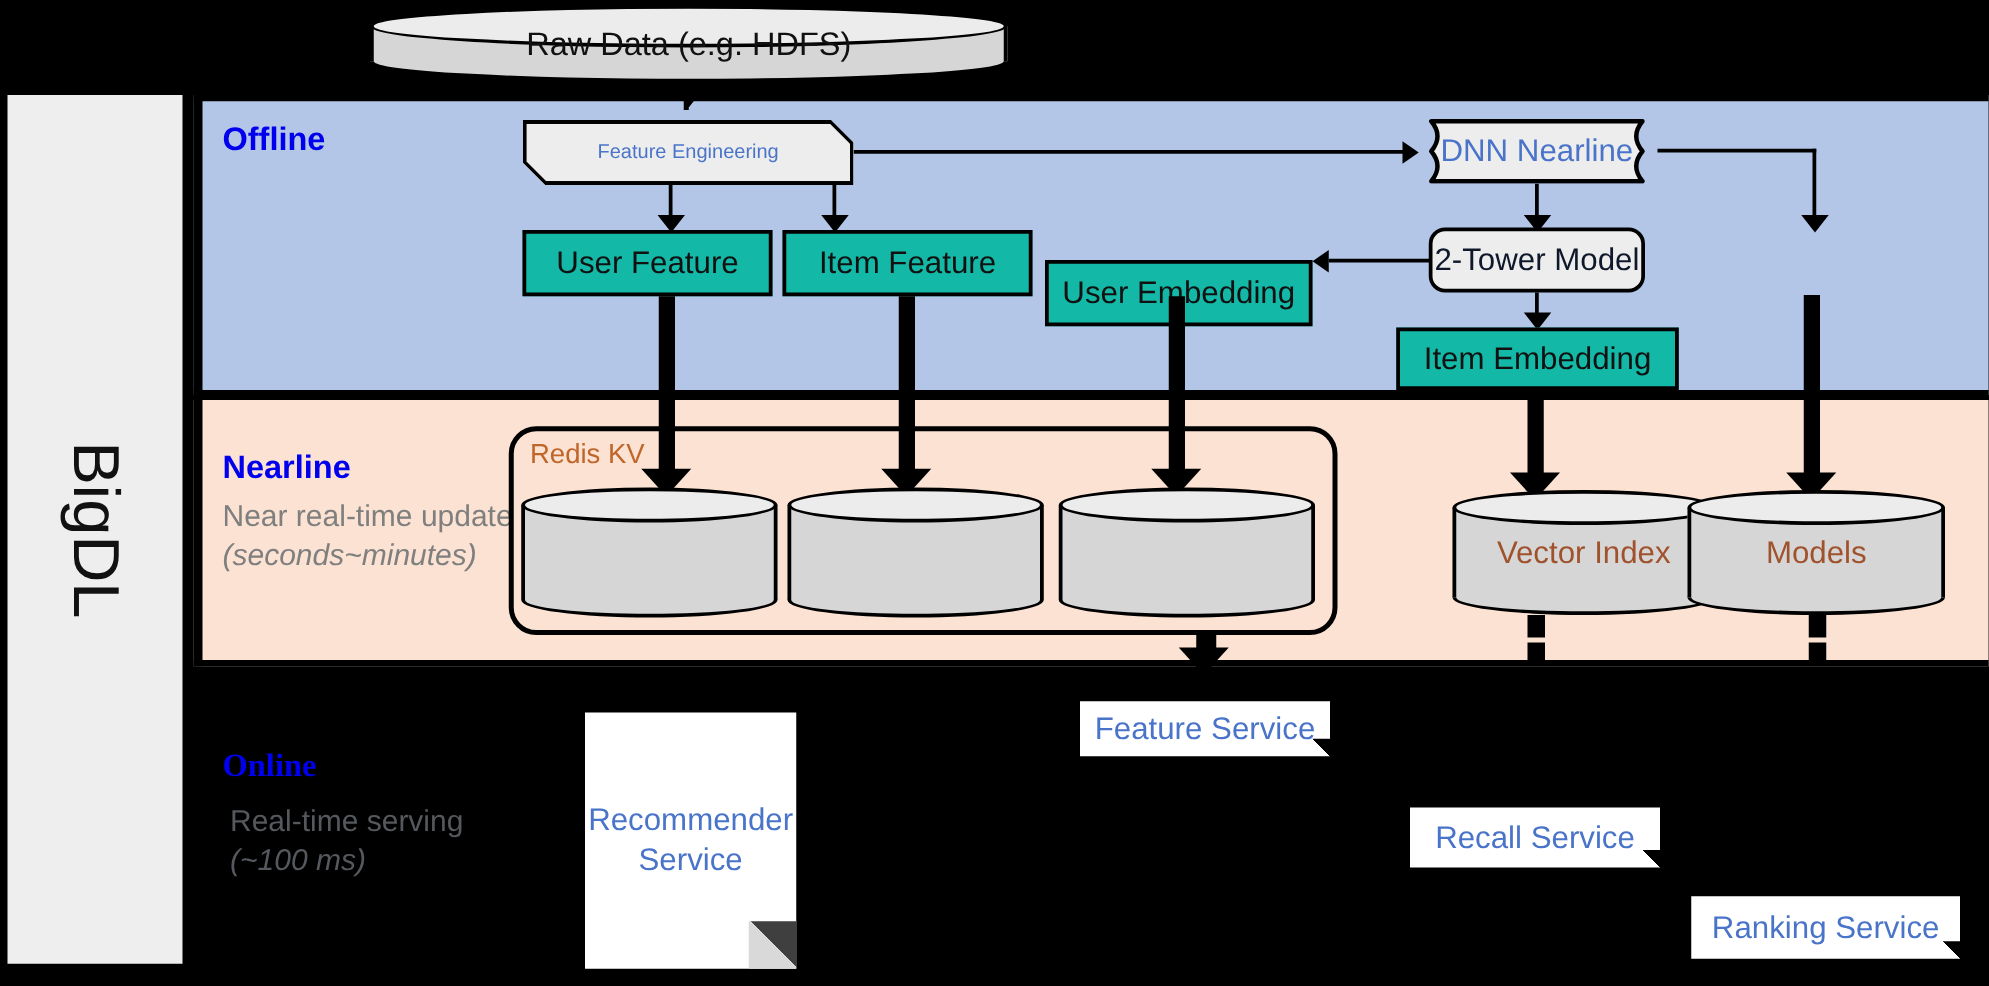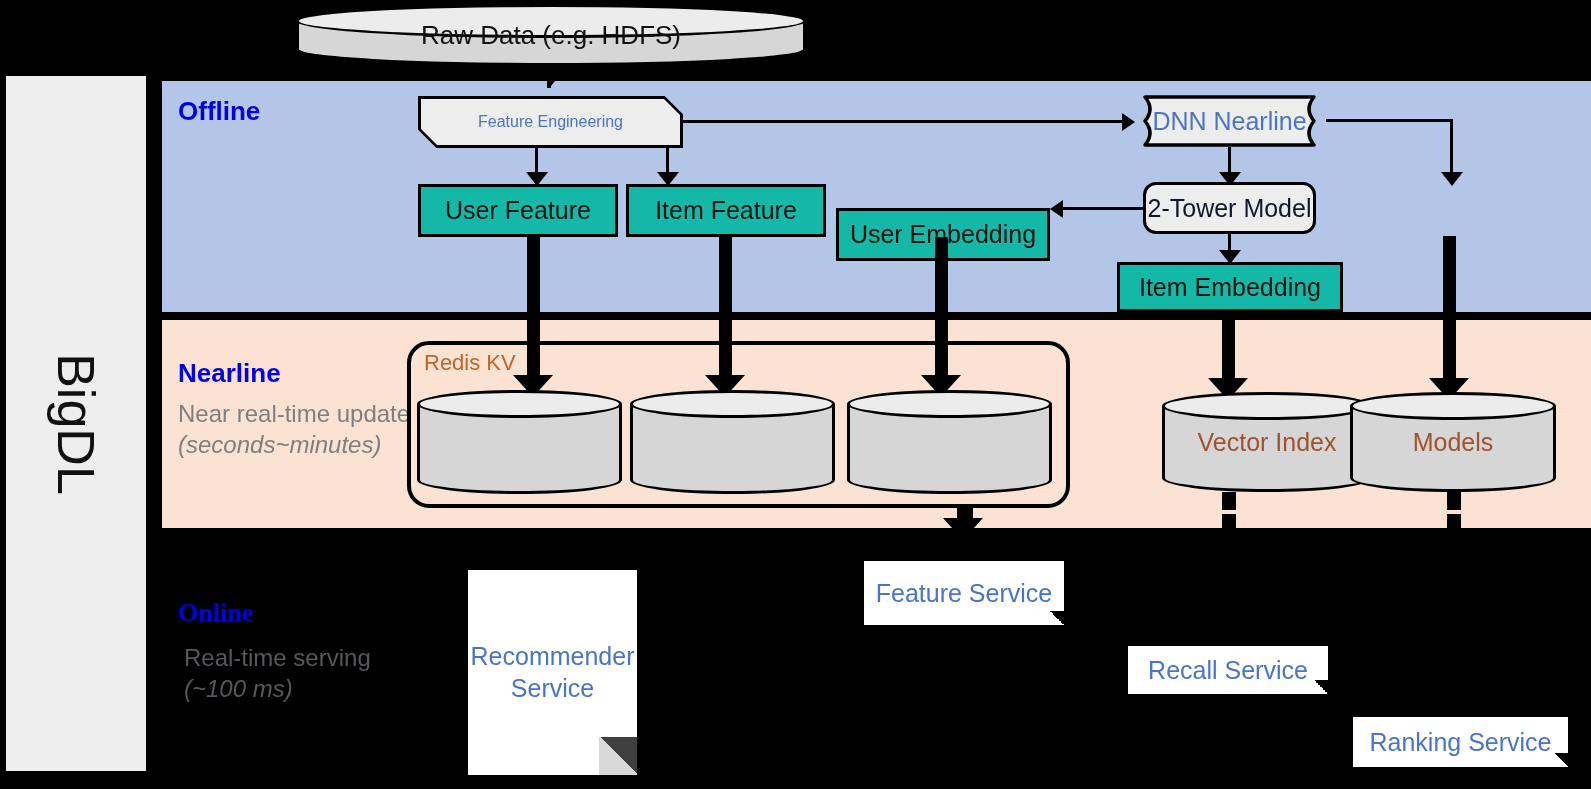--- a/index.html
+++ b/index.html
@@ -242,21 +242,21 @@
 
   <div class="sq" style="left:957px;top:508px;width:16px;height:13px;"></div>
   <div class="tri-down-fat" style="left:943px;top:518px;"></div>
 
   <div class="sq" style="left:1222px;top:492px;width:14px;height:18px;"></div>
   <div class="sq" style="left:1222px;top:514px;width:14px;height:14px;"></div>
 
   <div class="sq" style="left:1447px;top:492px;width:14px;height:18px;"></div>
   <div class="sq" style="left:1447px;top:514px;width:14px;height:14px;"></div>
 
-  <div class="note" style="left:864px;top:561px;width:200px;height:64px;align-items:center;">
+  <div class="note" style="left:864px;top:561px;width:200px;height:44px;align-items:center;">
     <span>Feature Service</span>
     <span class="fold"></span>
   </div>
 
   <div class="note" style="left:468px;top:570px;width:169px;height:205px;flex-direction:column;line-height:1.25;">
     <span>Recommender</span>
     <span>Service</span>
     <span class="fold-lg"></span>
   </div>
 

